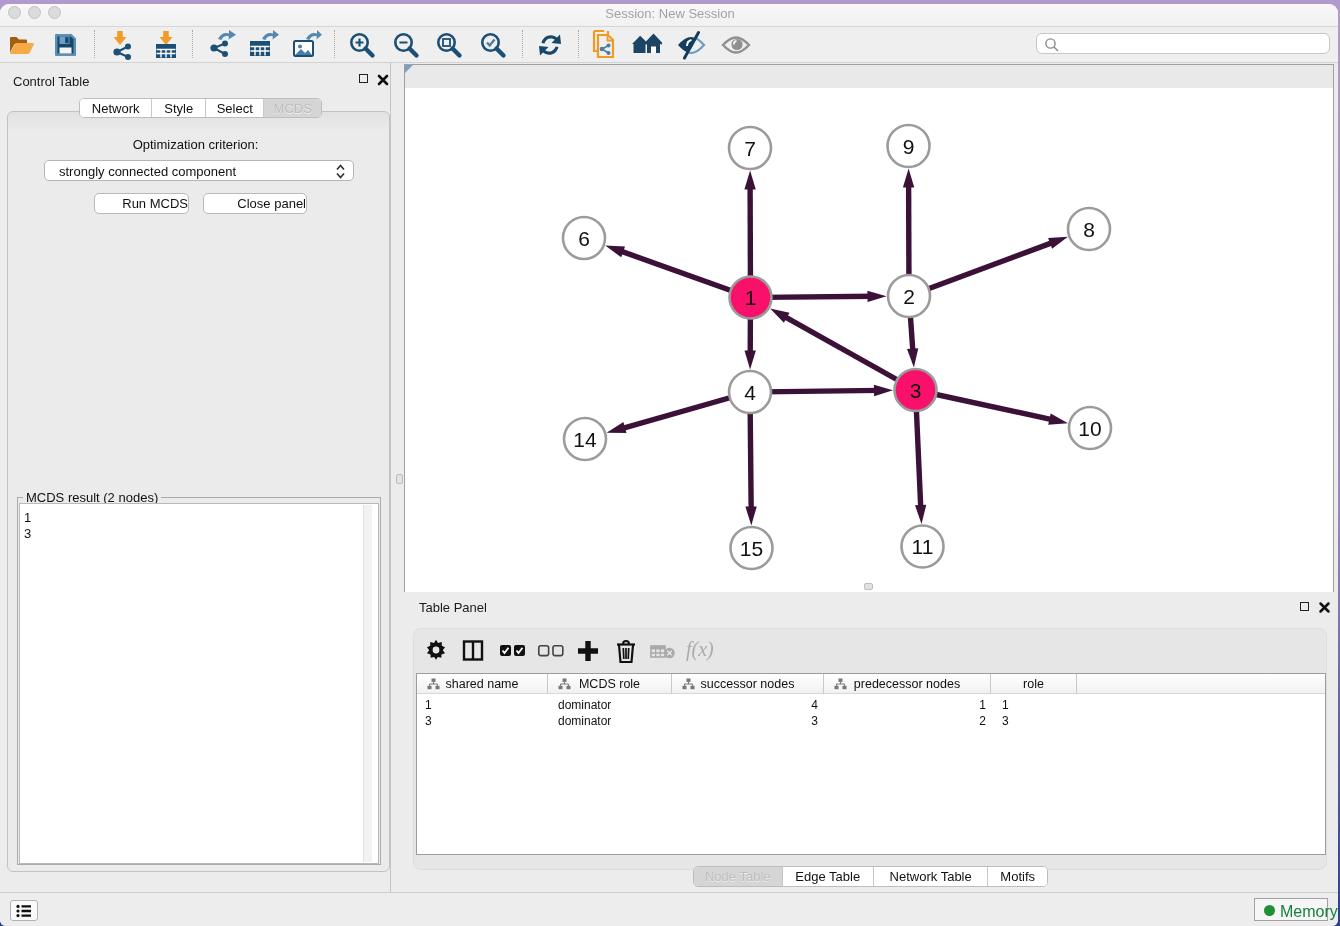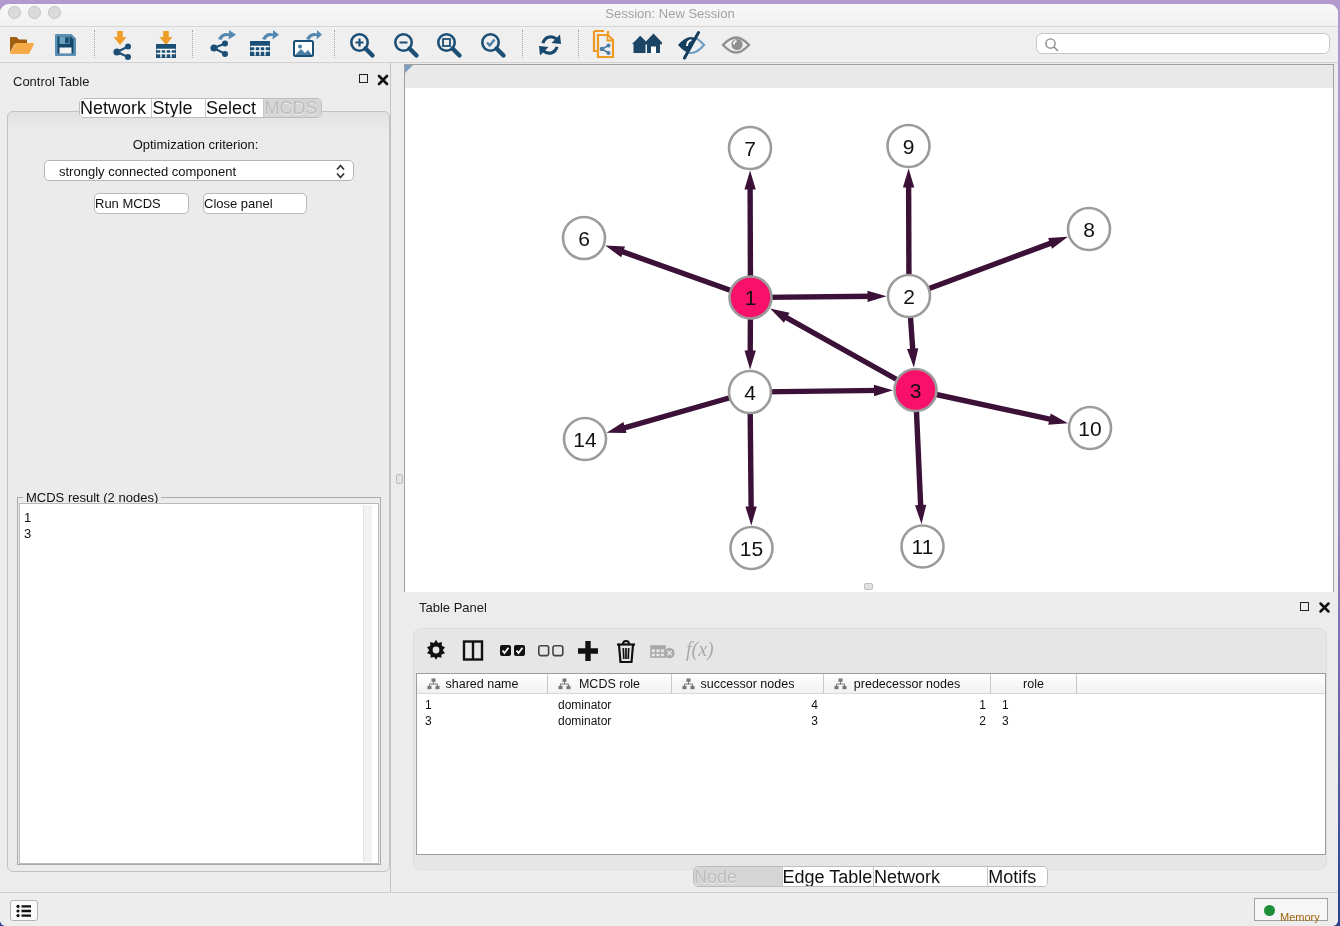--- a/index.html
+++ b/index.html
@@ -17,29 +17,29 @@
   background:#efefef; border-bottom:1px solid #d2d2d2; }
 .sep { position:absolute; top:3px; height:28px; width:0; border-left:1px dotted #a8a8a8; }
 .ticon { position:absolute; }
 #search { position:absolute; left:1036px; top:6px; width:294px; height:21px;
   background:#fff; border:1px solid #c6c6c6; border-radius:6px; }
 #cpanel { position:absolute; left:0; top:59px; width:391px; height:829px;
   background:#ececec; border-right:1px solid #c4c4c4; }
 .phead { font-size:13px; color:#1a1a1a; }
 .tabrow { position:absolute; display:flex; height:20px; z-index:3; border:1px solid #bdbdbd;
   border-radius:5px; overflow:hidden; background:#fff; }
-.tab { font-size:18px; color:#111; text-align:left; line-height:19px;
+.tab { font-size:13px; color:#111; text-align:center; line-height:19px;
   border-left:1px solid #c8c8c8; background:#fff; }
 .tab:first-child { border-left:none; }
 .tab.gsel { background:#d5d5d5; color:#bdbdbd; text-shadow:0 1px 0 #eee; }
 #cpcontent { position:absolute; left:7px; top:103px; width:383px; height:761px;
   border:1px solid #c2c2c2; border-radius:6px;
   background:linear-gradient(#e2e2e2, #ebebeb 20px, #ebebeb); }
 .btn { position:absolute; background:#fff; border:1px solid #b9b9b9; border-radius:5px;
-  font-size:13px; color:#111; text-align:left; }
+  font-size:13px; color:#111; text-align:right; }
 #netwin { position:absolute; left:404px; top:60px; width:930px; height:528px;
   border:1px solid #a0a0a0; background:#e9e9e9; }
 #nettitle { position:absolute; left:0; top:0; width:928px; height:22px;
   background:linear-gradient(#fdfdfd,#d8d8d8); border-bottom:1px solid #9f9f9f; }
 .mac { position:absolute; top:4px; width:12px; height:12px; border-radius:50%; }
 .macsym { position:absolute; top:0; left:0; width:12px; height:12px; }
 #canvas { position:absolute; left:0; top:23px; width:928px; height:504px; background:#fff; }
 #tpanel { position:absolute; left:392px; top:592px; width:948px; height:296px; background:#ececec; }
 #ttable { position:absolute; left:24px; top:77px; width:910px; height:182px;
   background:#fff; border:1px solid #9d9d9d; }
@@ -367,16 +367,16 @@
   <div style="position:absolute;left:10px;top:7px;width:28px;height:21px;background:#fafafa;border:1px solid #b3b3b3;border-radius:3px">
     <svg style="position:absolute;left:5px;top:3px" width="16" height="14" viewBox="0 0 16 14">
       <circle cx="2" cy="2.4" r="1.6" fill="#111"></circle>
           <circle cx="2" cy="7" r="1.6" fill="#111"></circle>
           <circle cx="2" cy="11.6" r="1.6" fill="#111"></circle>
       <path d="M5.5 2.4 L15 2.4 M5.5 7 L15 7 M5.5 11.6 L15 11.6" stroke="#111" stroke-width="2.4"></path>
     </svg>
   </div>
   <div style="position:absolute;left:1254px;top:5px;width:74px;height:23px;background:#f6f6f6;border:1px solid #a2a2a2">
     <div style="position:absolute;left:9px;top:5.5px;width:11px;height:11px;border-radius:50%;background:#1f9038"></div>
-    <div style="position:absolute;left:25px;top:12px;font-size:11px;color:#a16207">Memory</div>
+    <div style="position:absolute;left:25px;top:4px;font-size:16px;color:#15803d">Memory</div>
   </div>
   </div>
 </div>
 
 </body></html>

